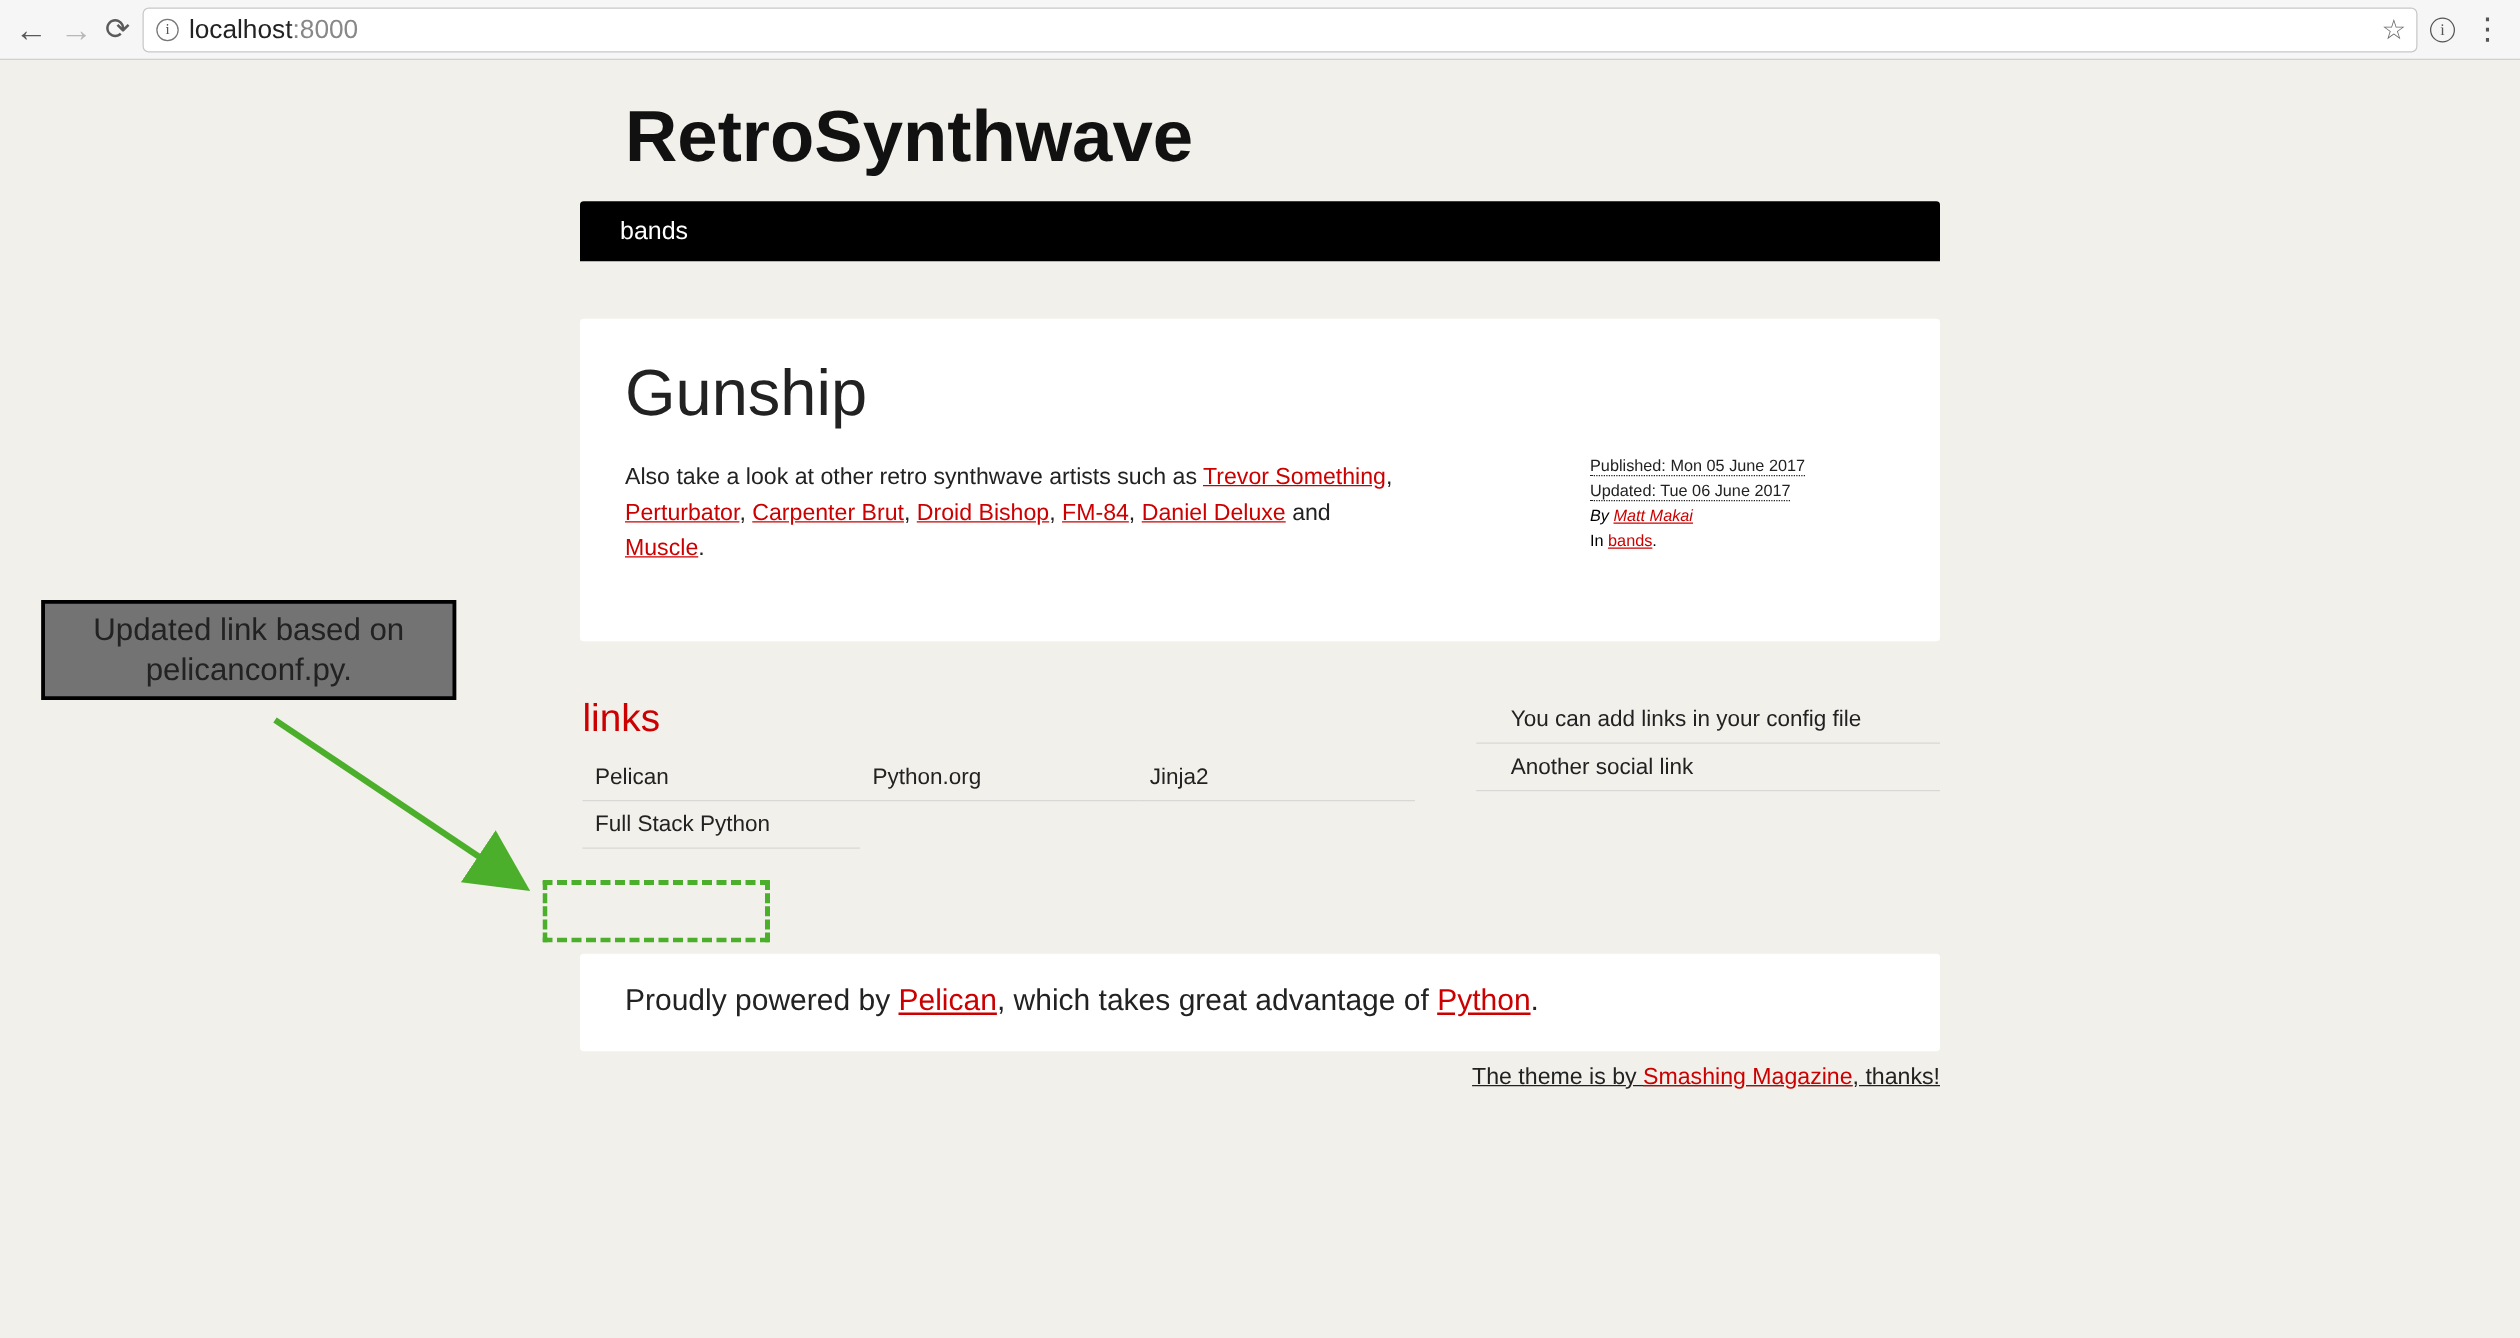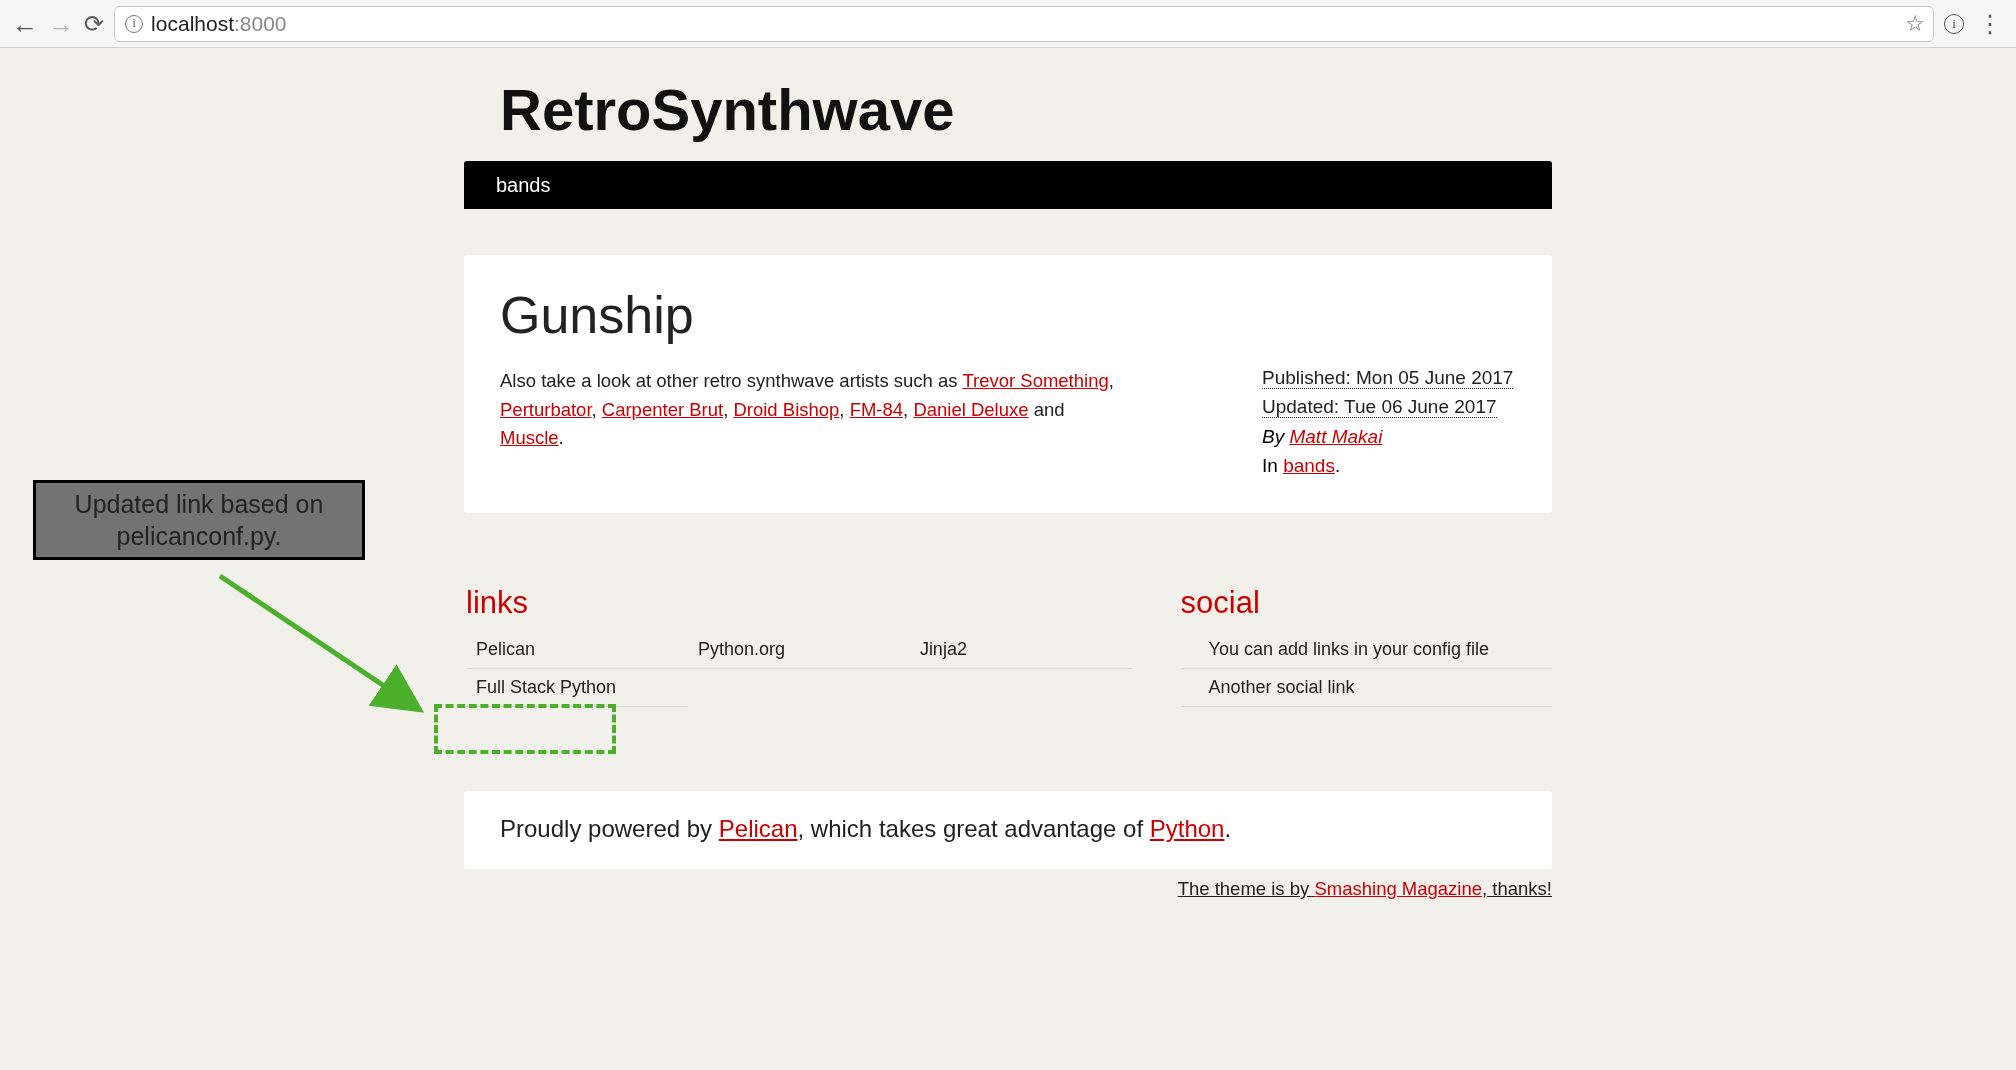--- a/index.html
+++ b/index.html
@@ -39,31 +39,31 @@
 
     .card { background:#fff; border-radius:3px; margin-top:46px; padding:30px 36px 44px 36px; position:relative; font-family: Verdana, Geneva, sans-serif; }
 
     .article-title { font-family: Helvetica, Arial, sans-serif; font-weight:400; font-size:52px; color:#222; margin-bottom:22px; }
 
     .article-body { width:62%; font-size:18.5px; line-height:1.55; color:#222; }
     .article-body p { margin-bottom:16px; }
     .article-body a { color:#c00; text-decoration:underline; }
     .article-body em { font-style:italic; }
 
-    .meta { position:absolute; top:108px; right:30px; width:260px; font-size:19px; line-height:1.55; }
+    .meta { position:absolute; top:108px; right:20px; width:260px; font-size:13px; line-height:1.55; }
     .meta .dotted { border-bottom:1.5px dotted #222; text-decoration:none; color:#222; }
     .meta a.redlink { color:#c00; text-decoration:underline; font-style:italic; }
     .meta a.bands { color:#c00; text-decoration:underline; }
     .meta em { font-style:italic; }
 
     
     .lower { display:flex; margin-top:44px; gap:0; }
     .links-col { width:62%; padding-left:2px; }
     .social-col { width:38%; padding-left:42px; }
-    h2.section { font-family: Helvetica, Arial, sans-serif; font-weight:400; color:#c00; font-size:31px; margin-bottom:10px;margin-top:28px; }
+    h2.section { font-family: Helvetica, Arial, sans-serif; font-weight:400; color:#c00; font-size:31px; margin-bottom:10px; }
     .link-cols { display:flex; gap:0; }
     .link-col { width:33%; }
     .link-col a, .social-list a { display:block; padding:8px 4px 8px 10px; border-bottom:1px solid #d8d8d6; color:#222; font-size:18px; text-decoration:none; font-family: Verdana, Geneva, sans-serif; }
     .social-list { padding-left:0; }
     .social-list a { padding-left:28px; }
 
     
     .footer-card { background:#fff; margin-top:84px; border-radius:3px; padding:24px 0 26px 36px; font-family: Verdana, Geneva, sans-serif; font-size:24px; color:#222; }
     .footer-card a { color:#c00; text-decoration:underline; }
 
@@ -148,21 +148,20 @@
           </div>
           <div class="link-col">
             <a href="#">Python.org</a>
           </div>
           <div class="link-col">
             <a href="#">Jinja2</a>
           </div>
         </div>
       </div>
       <div class="social-col">
-        <h2 class="section">social</h2>
         <div class="social-list">
           <a href="#">You can add links in your config file</a>
           <a href="#">Another social link</a>
         </div>
       </div>
     </div>
 
     <div class="footer-card">
       <span>Proudly powered by </span><a href="#">Pelican</a><span>, which takes great advantage of </span><a href="#">Python</a><span>.</span>
     </div>

